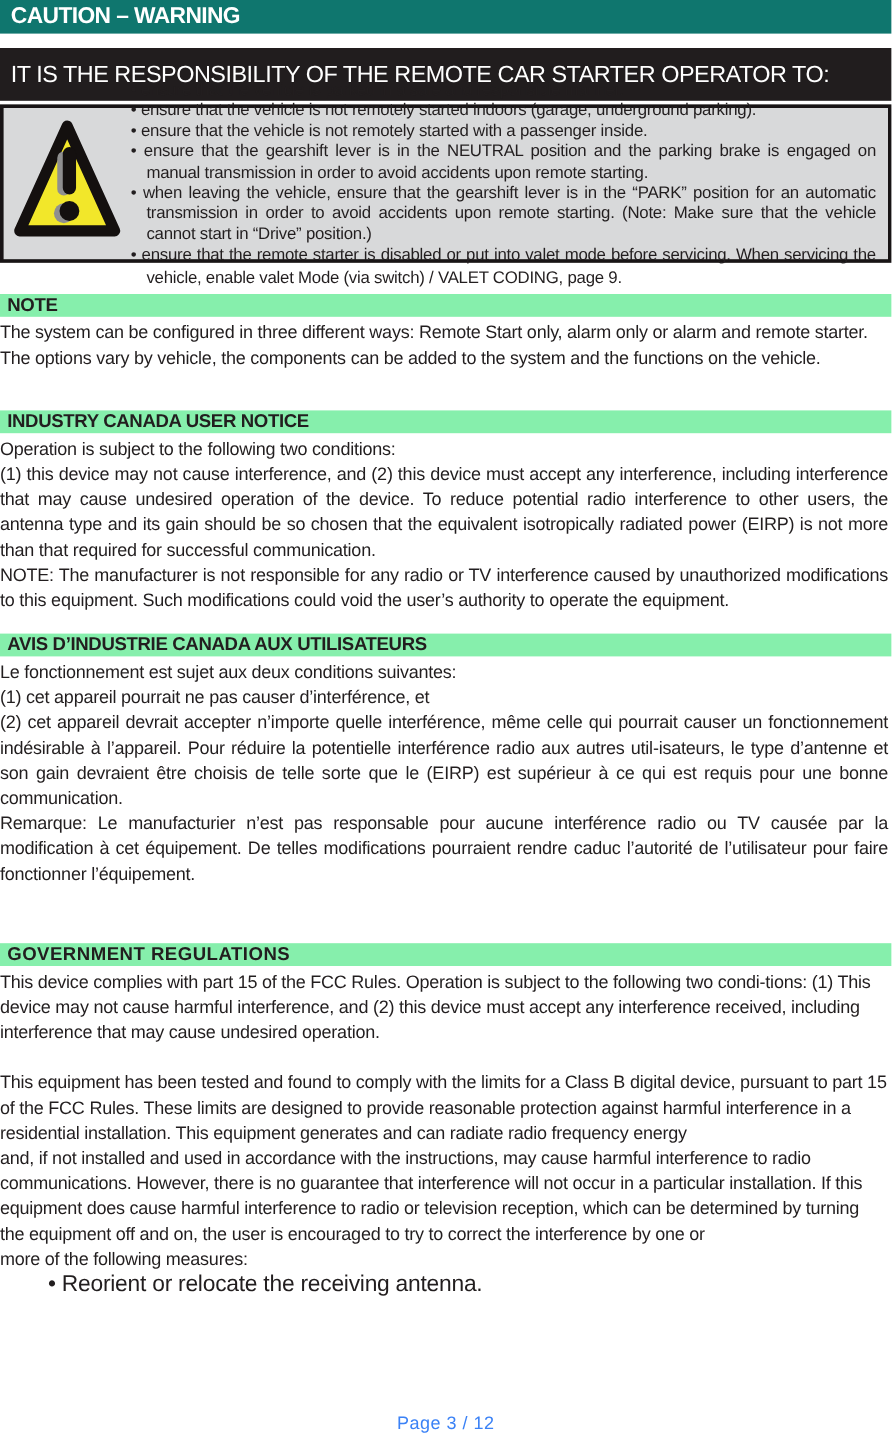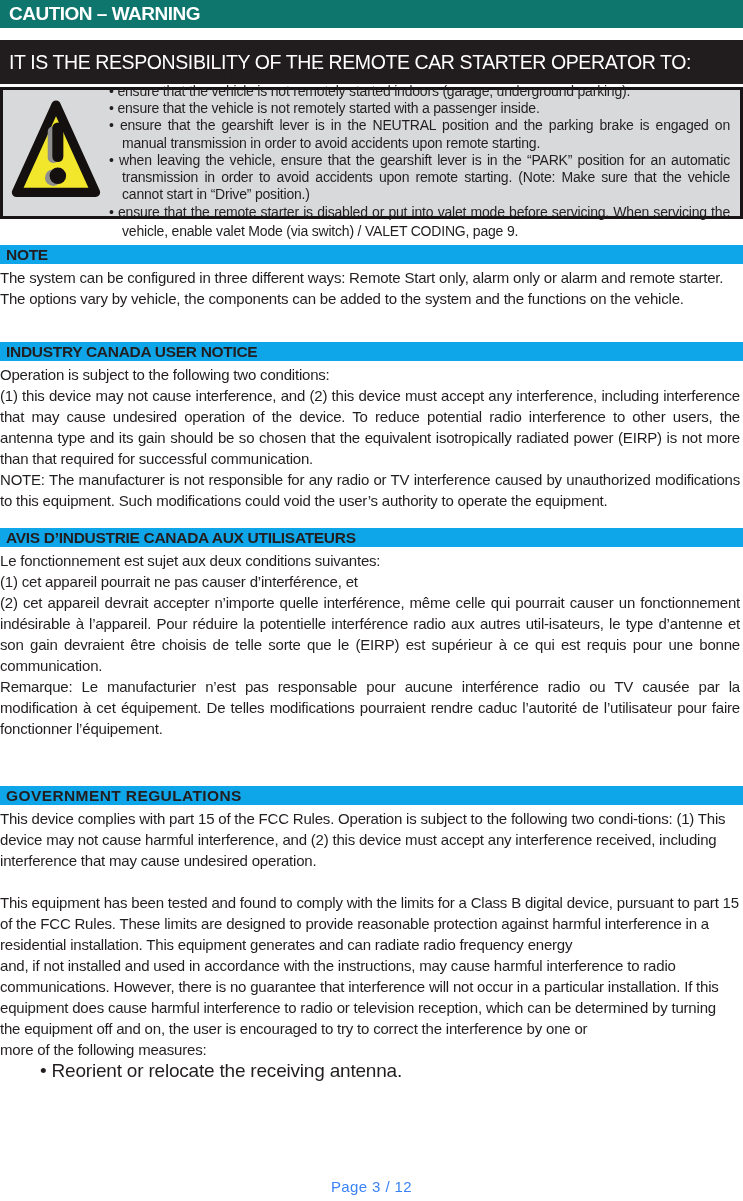--- a/index.html
+++ b/index.html
@@ -30,21 +30,21 @@
     align-self:flex-end;margin-bottom:6px;
   }
   .warn-list{
     flex:1;margin:0;padding:2px 10px 2px 0;list-style:none;
     font-size:14px;line-height:17.2px;letter-spacing:-0.2px;
   }
   .warn-list li{text-align:justify;padding-left:13px;text-indent:-13px;}
   .warn-list li::before{content:"• ";}
   .warn-list li:last-child{line-height:18.5px;}
   .secbar{
-    background:#0ea5e9;height:19px;display:flex;align-items:center;
+    background:#86efac;height:19px;display:flex;align-items:center;
     padding-left:6px;margin-bottom:3px;
   }
   .secbar .sectitle{font-weight:700;font-size:15.5px;letter-spacing:-0.3px;}
   #sec-gov .secbar .sectitle{letter-spacing:0.4px;}
   p.para{
     margin:0;padding:0 3px 0 0;font-size:15px;line-height:21px;
     text-align:justify;letter-spacing:-0.2px;
   }
   #sec-gov p.para{text-align:left;}
   #sec-note .secbar{margin-top:26px;}

